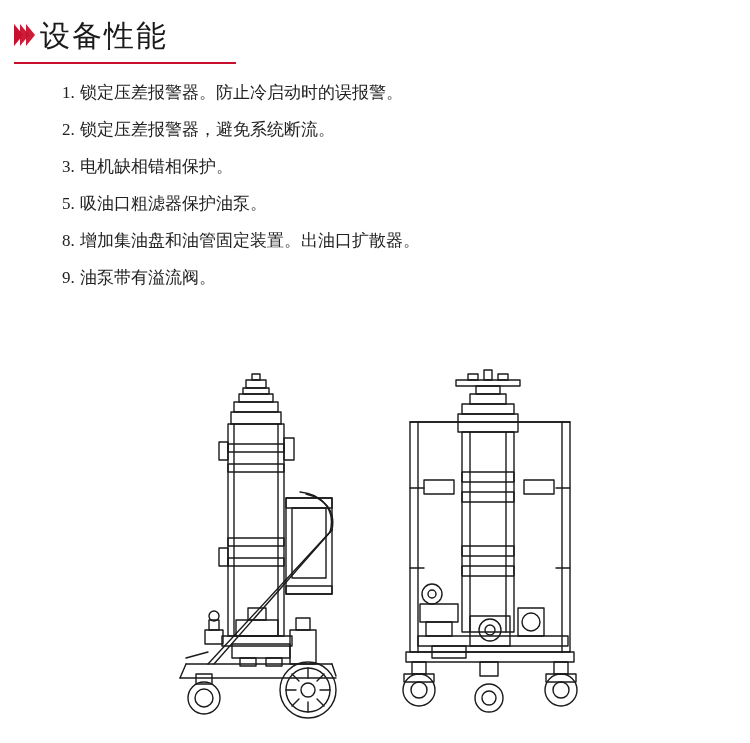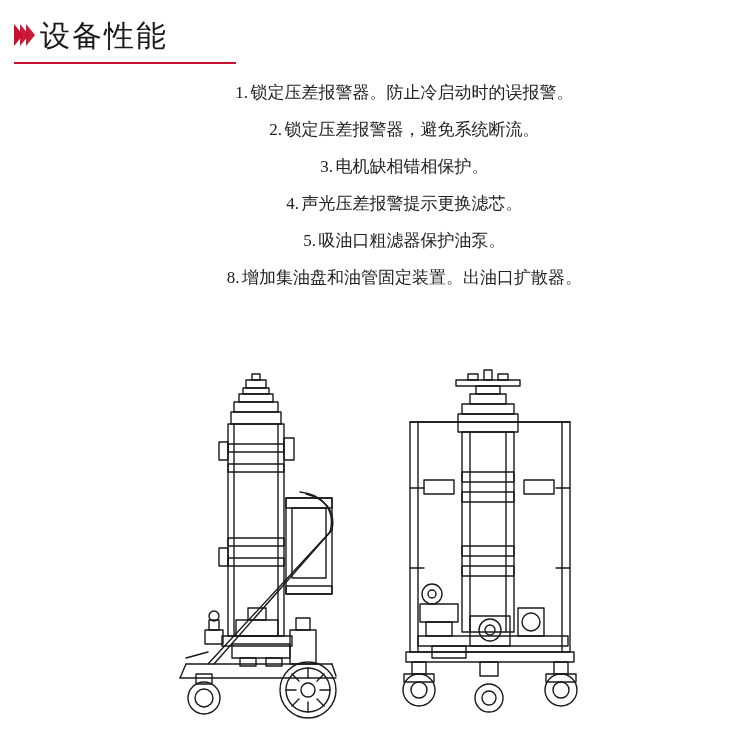--- a/index.html
+++ b/index.html
@@ -11,21 +11,20 @@
     height: 743px;
     background: #ffffff;
     font-family: "Liberation Sans", sans-serif;
     color: #1a1a1a;
     overflow: hidden;
   }
   .page {
     position: relative;
     width: 750px;
     height: 743px;
-    text-align: center;
   }
 
   
   .header {
     position: relative;
     padding: 14px 0 0 14px;
     display: flex;
     align-items: flex-end;
     height: 52px;
     box-sizing: border-box;
@@ -67,20 +66,21 @@
     margin: 22px 0 0 0;
     padding: 0 0 0 56px;
     list-style: none;
   }
   .list li {
     font-size: 17px;
     line-height: 36px;
     color: #222222;
     white-space: nowrap;
     font-family: "DejaVu Sans", "Liberation Sans", sans-serif;
+    margin-left: 6px;
   }
   .num {
     display: inline-block;
     min-width: 18px;
     font-family: "Liberation Serif", serif;
   }
 
   
   .figure {
     position: absolute;
@@ -112,27 +112,27 @@
     <li>
       <span class="num">1.</span><span>锁定压差报警器。防止冷启动时的误报警。</span>
     </li>
     <li>
       <span class="num">2.</span><span>锁定压差报警器，避免系统断流。</span>
     </li>
     <li>
       <span class="num">3.</span><span>电机缺相错相保护。</span>
     </li>
     <li>
-      <span class="num">4.</span><span>声光压差报警提示更换滤芯。</span>
-    </li>
-    <li>
       <span class="num">5.</span><span>吸油口粗滤器保护油泵。</span>
     </li>
     <li>
       <span class="num">8.</span><span>增加集油盘和油管固定装置。出油口扩散器。</span>
+    </li>
+    <li>
+      <span class="num">9.</span><span>油泵带有溢流阀。</span>
     </li>
   </ul>
 
   <div class="figure">
     <svg width="750" height="375" viewBox="0 0 750 375" xmlns="http://www.w3.org/2000/svg">
       <g fill="none" stroke="#1a1a1a" stroke-width="1.4" stroke-linejoin="round" stroke-linecap="round">
 
         <g>
 
           <path d="M243 20 h26 v6 h-26 z"></path>

